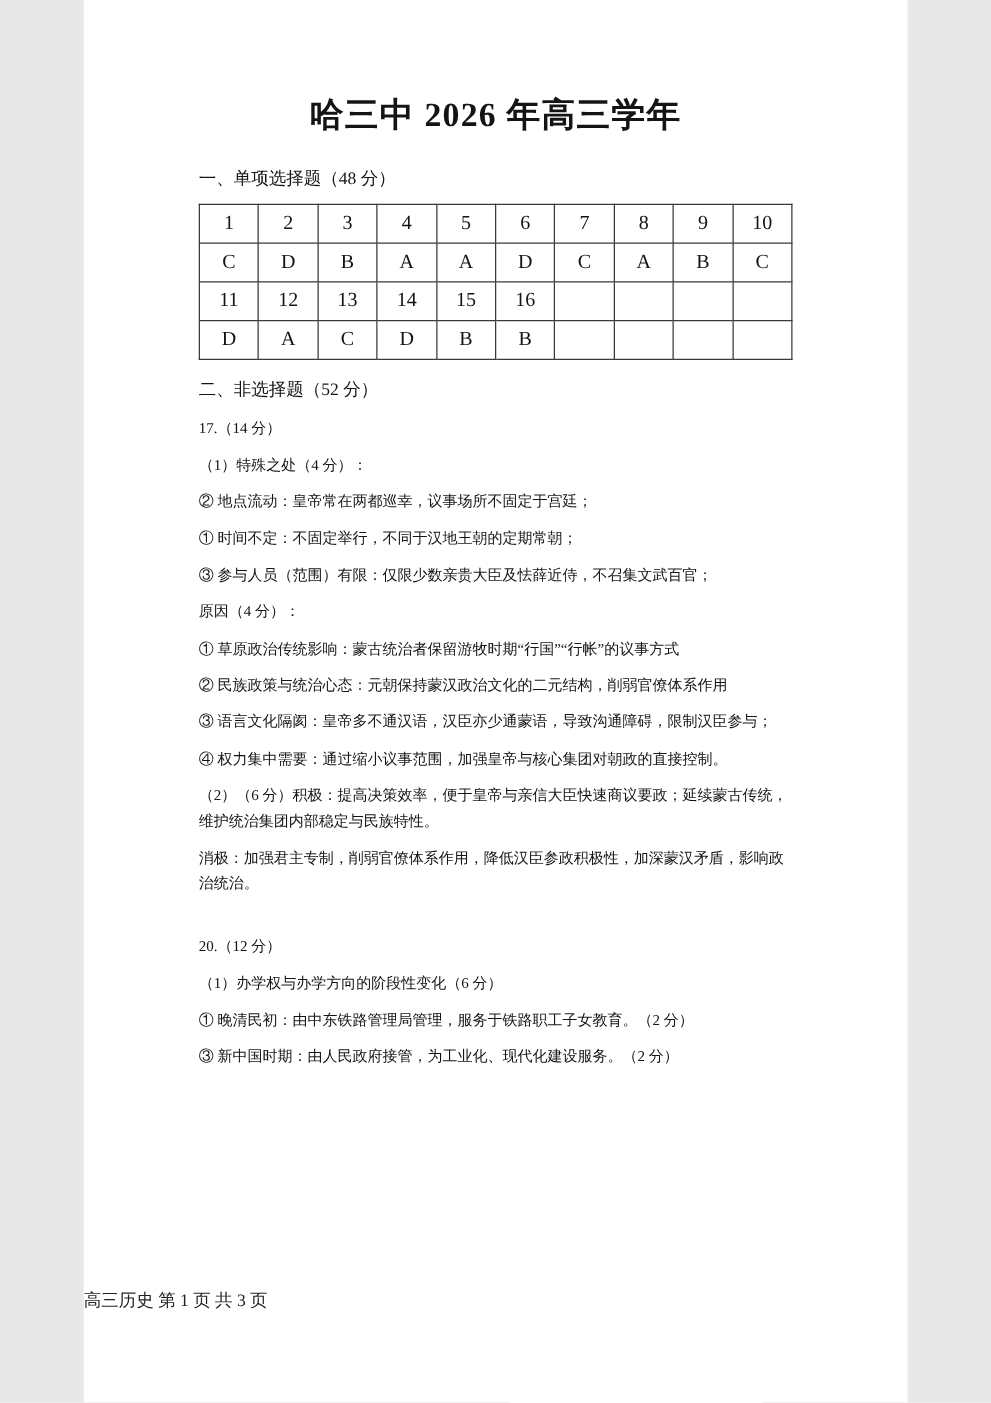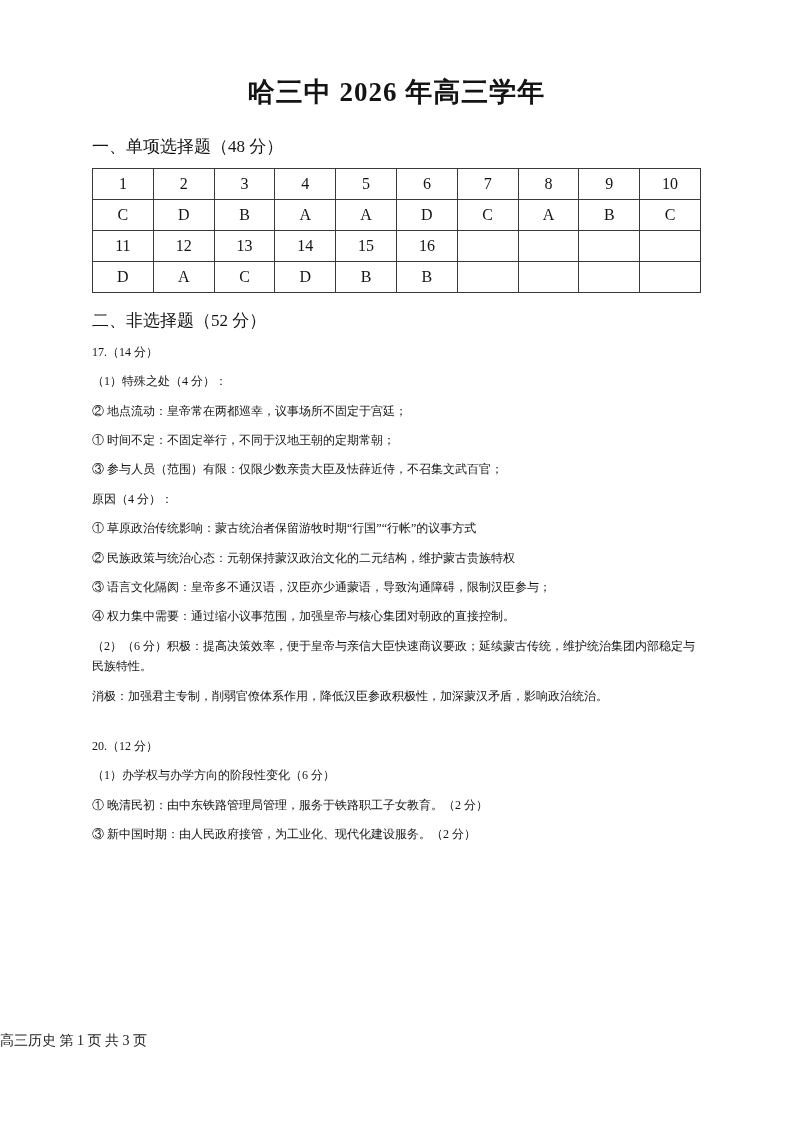--- a/index.html
+++ b/index.html
@@ -1,18 +1,18 @@
 <!DOCTYPE html>
 <html lang="zh"><head>
 <meta charset="utf-8">
 <style>
   * { box-sizing: border-box; }
   html, body { margin: 0; padding: 0; background: #e8e8e8; }
   .page {
-    width: 793px;
+    width: 659px;
     height: 1122px;
     margin: 0 auto;
     background: #ffffff;
     font-family: "Liberation Serif", "DejaVu Serif", serif;
     color: #141414;
     position: relative;
     overflow: hidden;
   }
   .content {
     padding: 72px 92px 0 92px;
@@ -22,21 +22,21 @@
     margin: 0 0 20px 0;
   }
   .title {
     font-size: 27px;
     font-weight: 700;
     line-height: 1.5;
     margin: 0;
     letter-spacing: 1px;
   }
   .section-heading {
-    font-size: 17px;
+    font-size: 14px;
     margin: 0 0 8px 0;
     line-height: 1.6;
   }
   table.answer-table {
     border-collapse: collapse;
     width: 100%;
     table-layout: fixed;
     margin: 2px 0 14px 0;
   }
   table.answer-table td {
@@ -133,21 +133,21 @@
 
     <div class="q-block">
 
     <p class="line">17.（14 分）</p>
         <p class="line">（1）特殊之处（4 分）：</p>
         <p class="line">② 地点流动：皇帝常在两都巡幸，议事场所不固定于宫廷；</p>
         <p class="line">① 时间不定：不固定举行，不同于汉地王朝的定期常朝；</p>
         <p class="line">③ 参与人员（范围）有限：仅限少数亲贵大臣及怯薛近侍，不召集文武百官；</p>
         <p class="line">原因（4 分）：</p>
         <p class="line">① 草原政治传统影响：蒙古统治者保留游牧时期“行国”“行帐”的议事方式</p>
-        <p class="line">② 民族政策与统治心态：元朝保持蒙汉政治文化的二元结构，维护蒙古贵族特权</p>
+        <p class="line">② 民族政策与统治心态：元朝保持蒙汉政治文化的二元结构，削弱官僚体系作用</p>
         <p class="line">③ 语言文化隔阂：皇帝多不通汉语，汉臣亦少通蒙语，导致沟通障碍，限制汉臣参与；</p>
         <p class="line">④ 权力集中需要：通过缩小议事范围，加强皇帝与核心集团对朝政的直接控制。</p>
         <p class="line">（2）（6 分）积极：提高决策效率，便于皇帝与亲信大臣快速商议要政；延续蒙古传统，维护统治集团内部稳定与民族特性。</p>
         <p class="line">消极：加强君主专制，削弱官僚体系作用，降低汉臣参政积极性，加深蒙汉矛盾，影响政治统治。</p>
       </div>
 
     <div class="q-block q-block-18">
 
     <p class="line">20.（12 分）</p>
         <p class="line">（1）办学权与办学方向的阶段性变化（6 分）</p>

